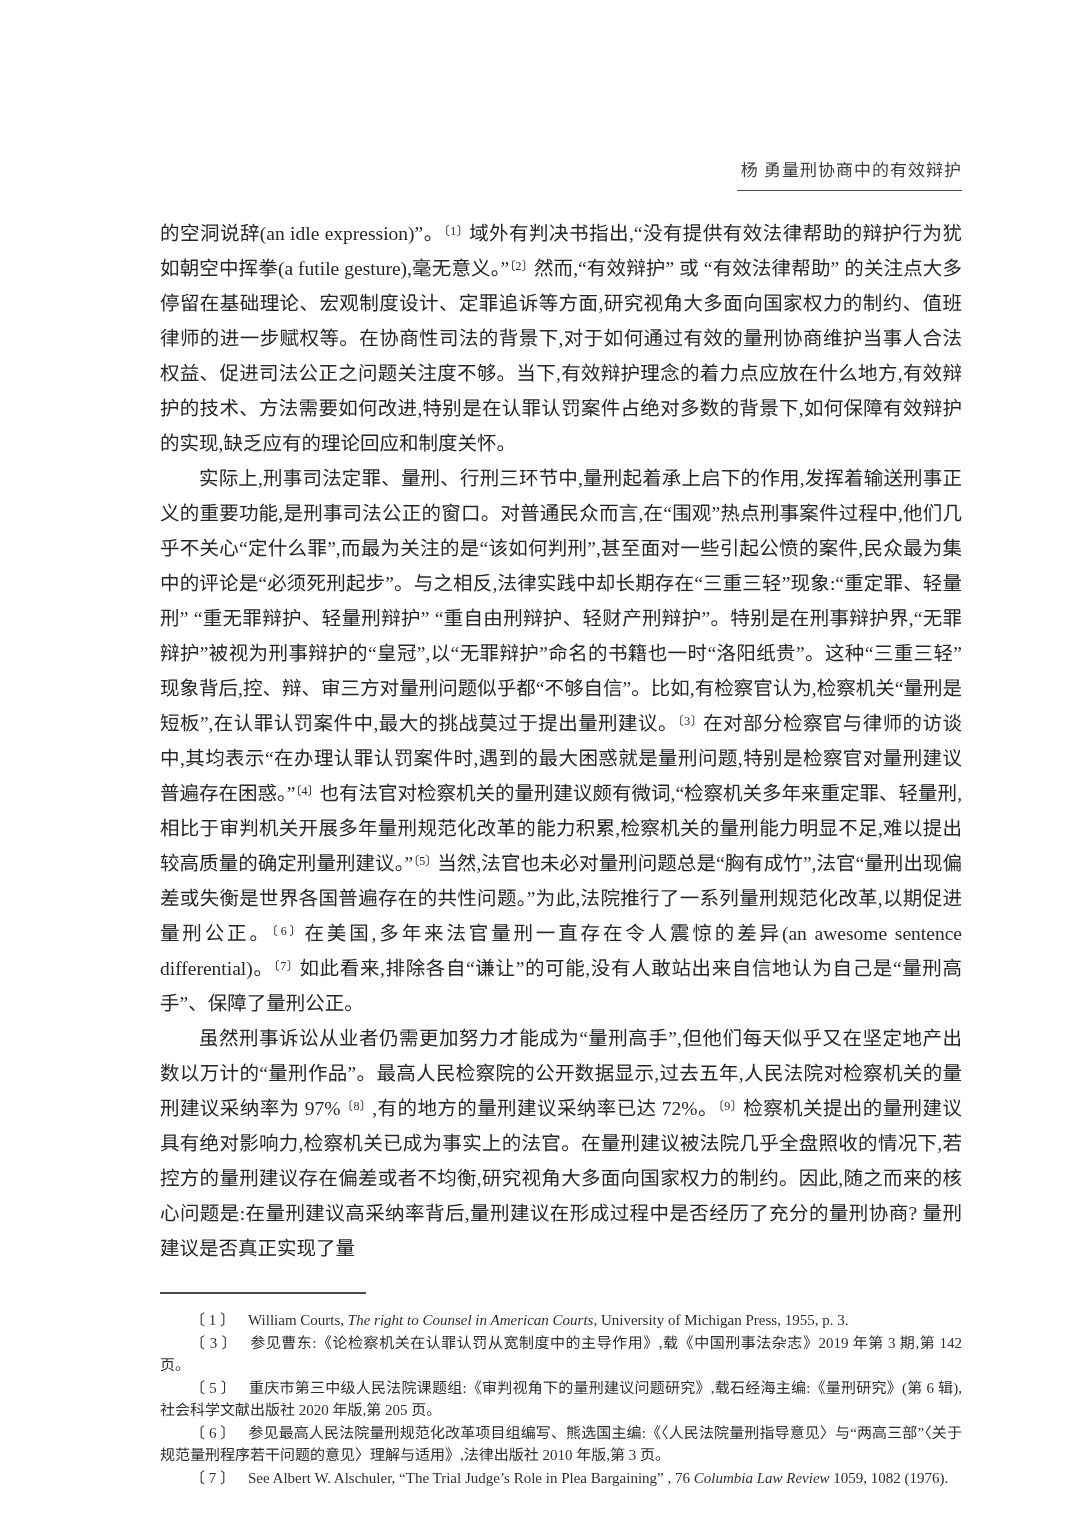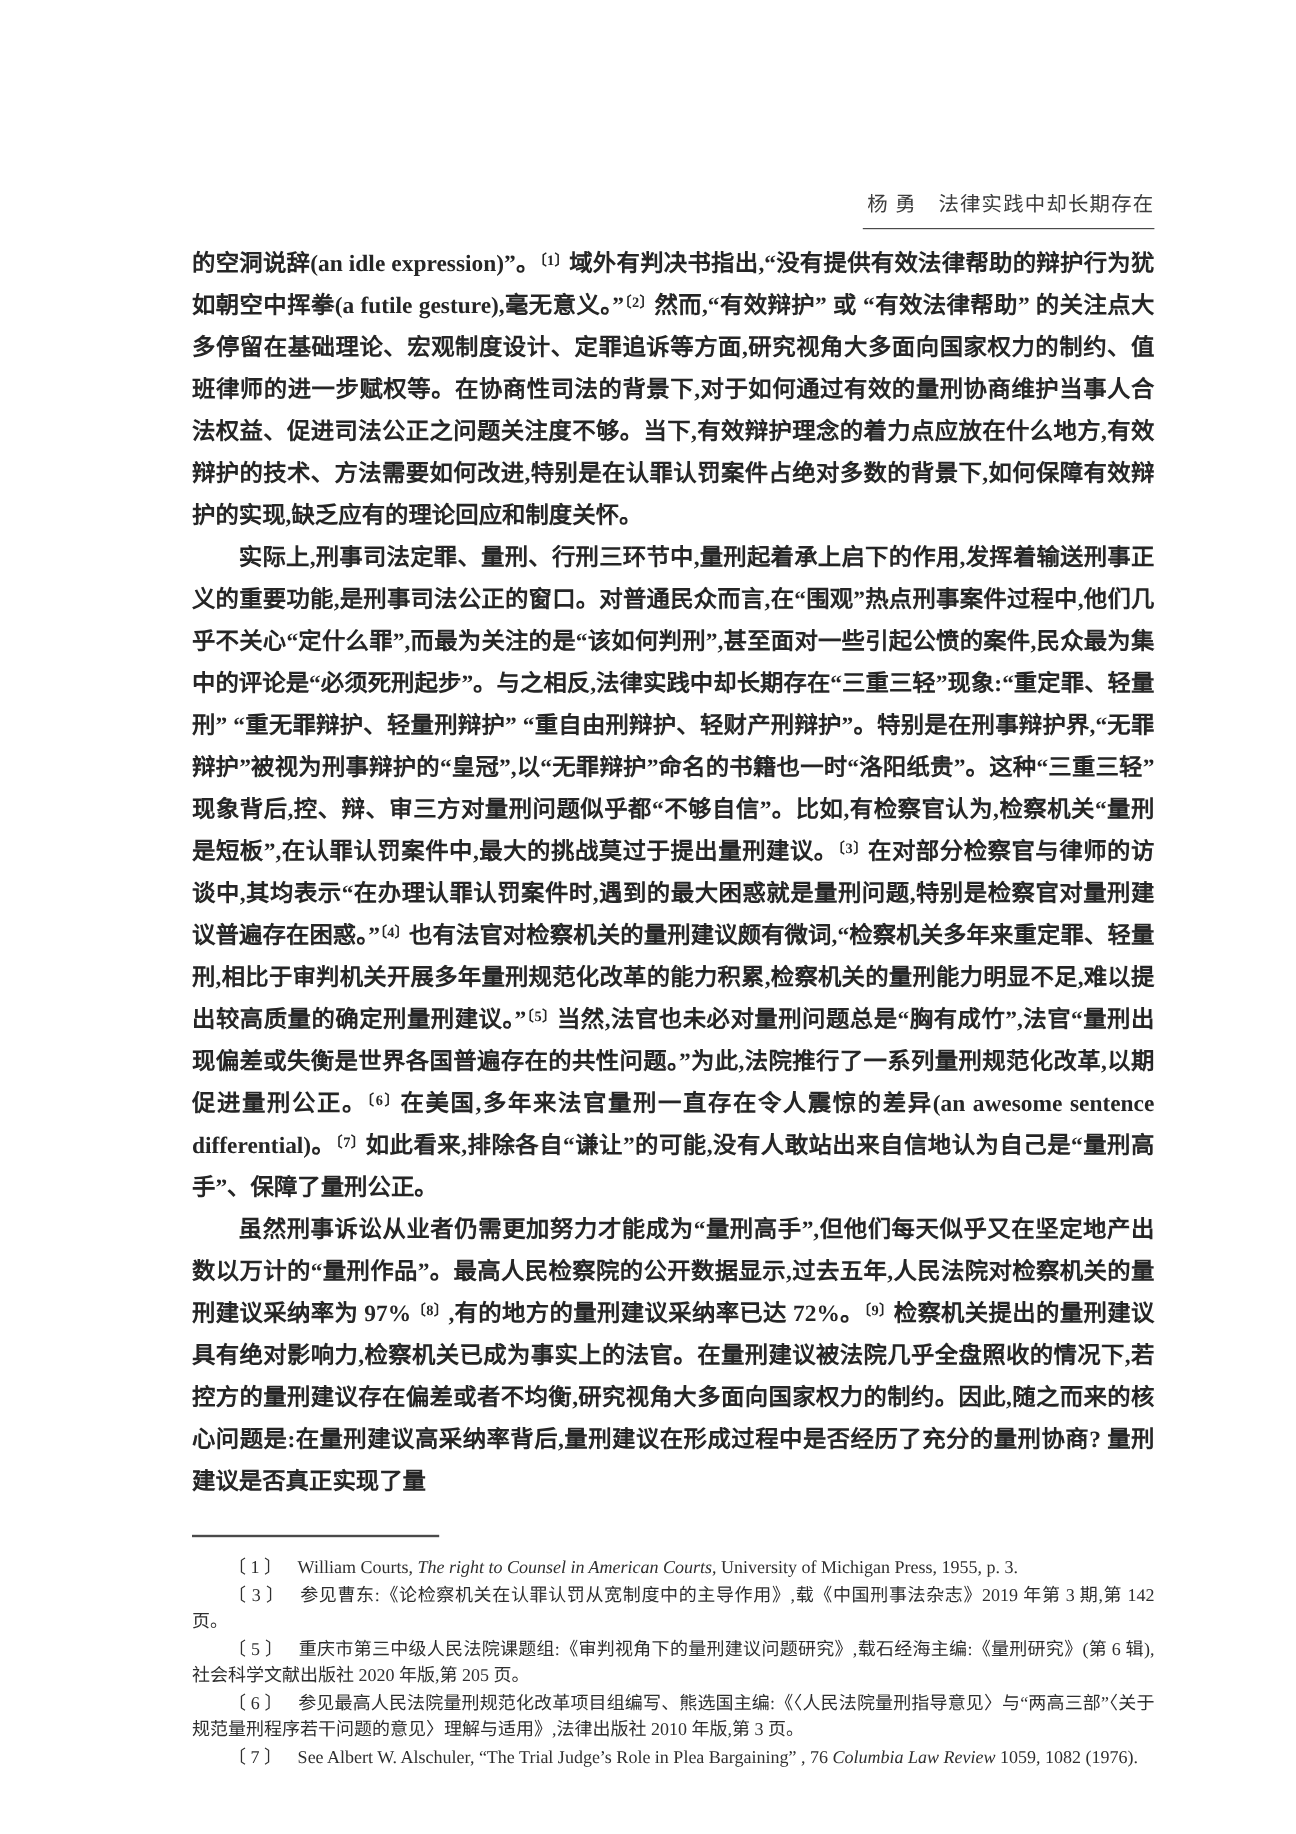--- a/index.html
+++ b/index.html
@@ -25,32 +25,31 @@
   .running-header {
     display: inline-block;
     font-size: 17px;
     line-height: 22px;
     color: #3d3d3d;
     letter-spacing: 1px;
     padding-bottom: 8px;
     padding-left: 4px;
     border-bottom: 1.6px solid #4a4a4a;
   }
-  .running-header .author { margin-right: 18px; }
+  .running-header .author { }
 
   
   .article-body {
-    margin-top: 12px;
+    margin-top: 25px;
     margin-left: 160px;
     width: 802px;
     font-size: 19.5px;
     line-height: 35px;
     text-align: justify;
     color: #262626;
-    font-weight: bold;
   }
   .article-body p.para { margin: 0; }
   .article-body p.para.indent { text-indent: 2em; }
   .article-body sup {
     font-size: 12px;
     line-height: 0;
     position: relative;
     top: -0.45em;
     vertical-align: baseline;
     letter-spacing: 0;
@@ -77,21 +76,21 @@
   .footnotes .fn-marker { margin-right: 13px; }
   .footnotes em { font-style: italic; margin-top: 48px; }
 </style>
 </head>
 <body>
 
 <div class="page">
 
   <div class="running-header-row">
     <div class="running-header">
-      <span class="author">杨  勇</span><span class="title">法律实践中却长期存在</span>
+      <span class="author">杨  勇</span><span class="title">量刑协商中的有效辩护</span>
     </div>
   </div>
 
   <div class="article-body">
       <p class="para"><span>的空洞说辞(an idle expression)”。</span><sup>〔1〕</sup><span>域外有判决书指出,“没有提供有效法律帮助的辩护行为犹如朝空中挥拳(a futile gesture),毫无意义。”</span><sup>〔2〕</sup><span>然而,“有效辩护” 或 “有效法律帮助” 的关注点大多停留在基础理论、宏观制度设计、定罪追诉等方面,研究视角大多面向国家权力的制约、值班律师的进一步赋权等。在协商性司法的背景下,对于如何通过有效的量刑协商维护当事人合法权益、促进司法公正之问题关注度不够。当下,有效辩护理念的着力点应放在什么地方,有效辩护的技术、方法需要如何改进,特别是在认罪认罚案件占绝对多数的背景下,如何保障有效辩护的实现,缺乏应有的理论回应和制度关怀。</span></p>
       <p class="para indent"><span>实际上,刑事司法定罪、量刑、行刑三环节中,量刑起着承上启下的作用,发挥着输送刑事正义的重要功能,是刑事司法公正的窗口。对普通民众而言,在“围观”热点刑事案件过程中,他们几乎不关心“定什么罪”,而最为关注的是“该如何判刑”,甚至面对一些引起公愤的案件,民众最为集中的评论是“必须死刑起步”。与之相反,法律实践中却长期存在“三重三轻”现象:“重定罪、轻量刑” “重无罪辩护、轻量刑辩护” “重自由刑辩护、轻财产刑辩护”。特别是在刑事辩护界,“无罪辩护”被视为刑事辩护的“皇冠”,以“无罪辩护”命名的书籍也一时“洛阳纸贵”。这种“三重三轻”现象背后,控、辩、审三方对量刑问题似乎都“不够自信”。比如,有检察官认为,检察机关“量刑是短板”,在认罪认罚案件中,最大的挑战莫过于提出量刑建议。</span><sup>〔3〕</sup><span>在对部分检察官与律师的访谈中,其均表示“在办理认罪认罚案件时,遇到的最大困惑就是量刑问题,特别是检察官对量刑建议普遍存在困惑。”</span><sup>〔4〕</sup><span>也有法官对检察机关的量刑建议颇有微词,“检察机关多年来重定罪、轻量刑,相比于审判机关开展多年量刑规范化改革的能力积累,检察机关的量刑能力明显不足,难以提出较高质量的确定刑量刑建议。”</span><sup>〔5〕</sup><span>当然,法官也未必对量刑问题总是“胸有成竹”,法官“量刑出现偏差或失衡是世界各国普遍存在的共性问题。”为此,法院推行了一系列量刑规范化改革,以期促进量刑公正。</span><sup>〔6〕</sup><span>在美国,多年来法官量刑一直存在令人震惊的差异(an awesome sentence differential)。</span><sup>〔7〕</sup><span>如此看来,排除各自“谦让”的可能,没有人敢站出来自信地认为自己是“量刑高手”、保障了量刑公正。</span></p>
       <p class="para indent"><span>虽然刑事诉讼从业者仍需更加努力才能成为“量刑高手”,但他们每天似乎又在坚定地产出数以万计的“量刑作品”。最高人民检察院的公开数据显示,过去五年,人民法院对检察机关的量刑建议采纳率为 97%</span><sup>〔8〕</sup><span>,有的地方的量刑建议采纳率已达 72%。</span><sup>〔9〕</sup><span>检察机关提出的量刑建议具有绝对影响力,检察机关已成为事实上的法官。在量刑建议被法院几乎全盘照收的情况下,若控方的量刑建议存在偏差或者不均衡,研究视角大多面向国家权力的制约。因此,随之而来的核心问题是:在量刑建议高采纳率背后,量刑建议在形成过程中是否经历了充分的量刑协商? 量刑建议是否真正实现了量</span></p>
     </div>
 
   <div class="footnote-separator"></div>

